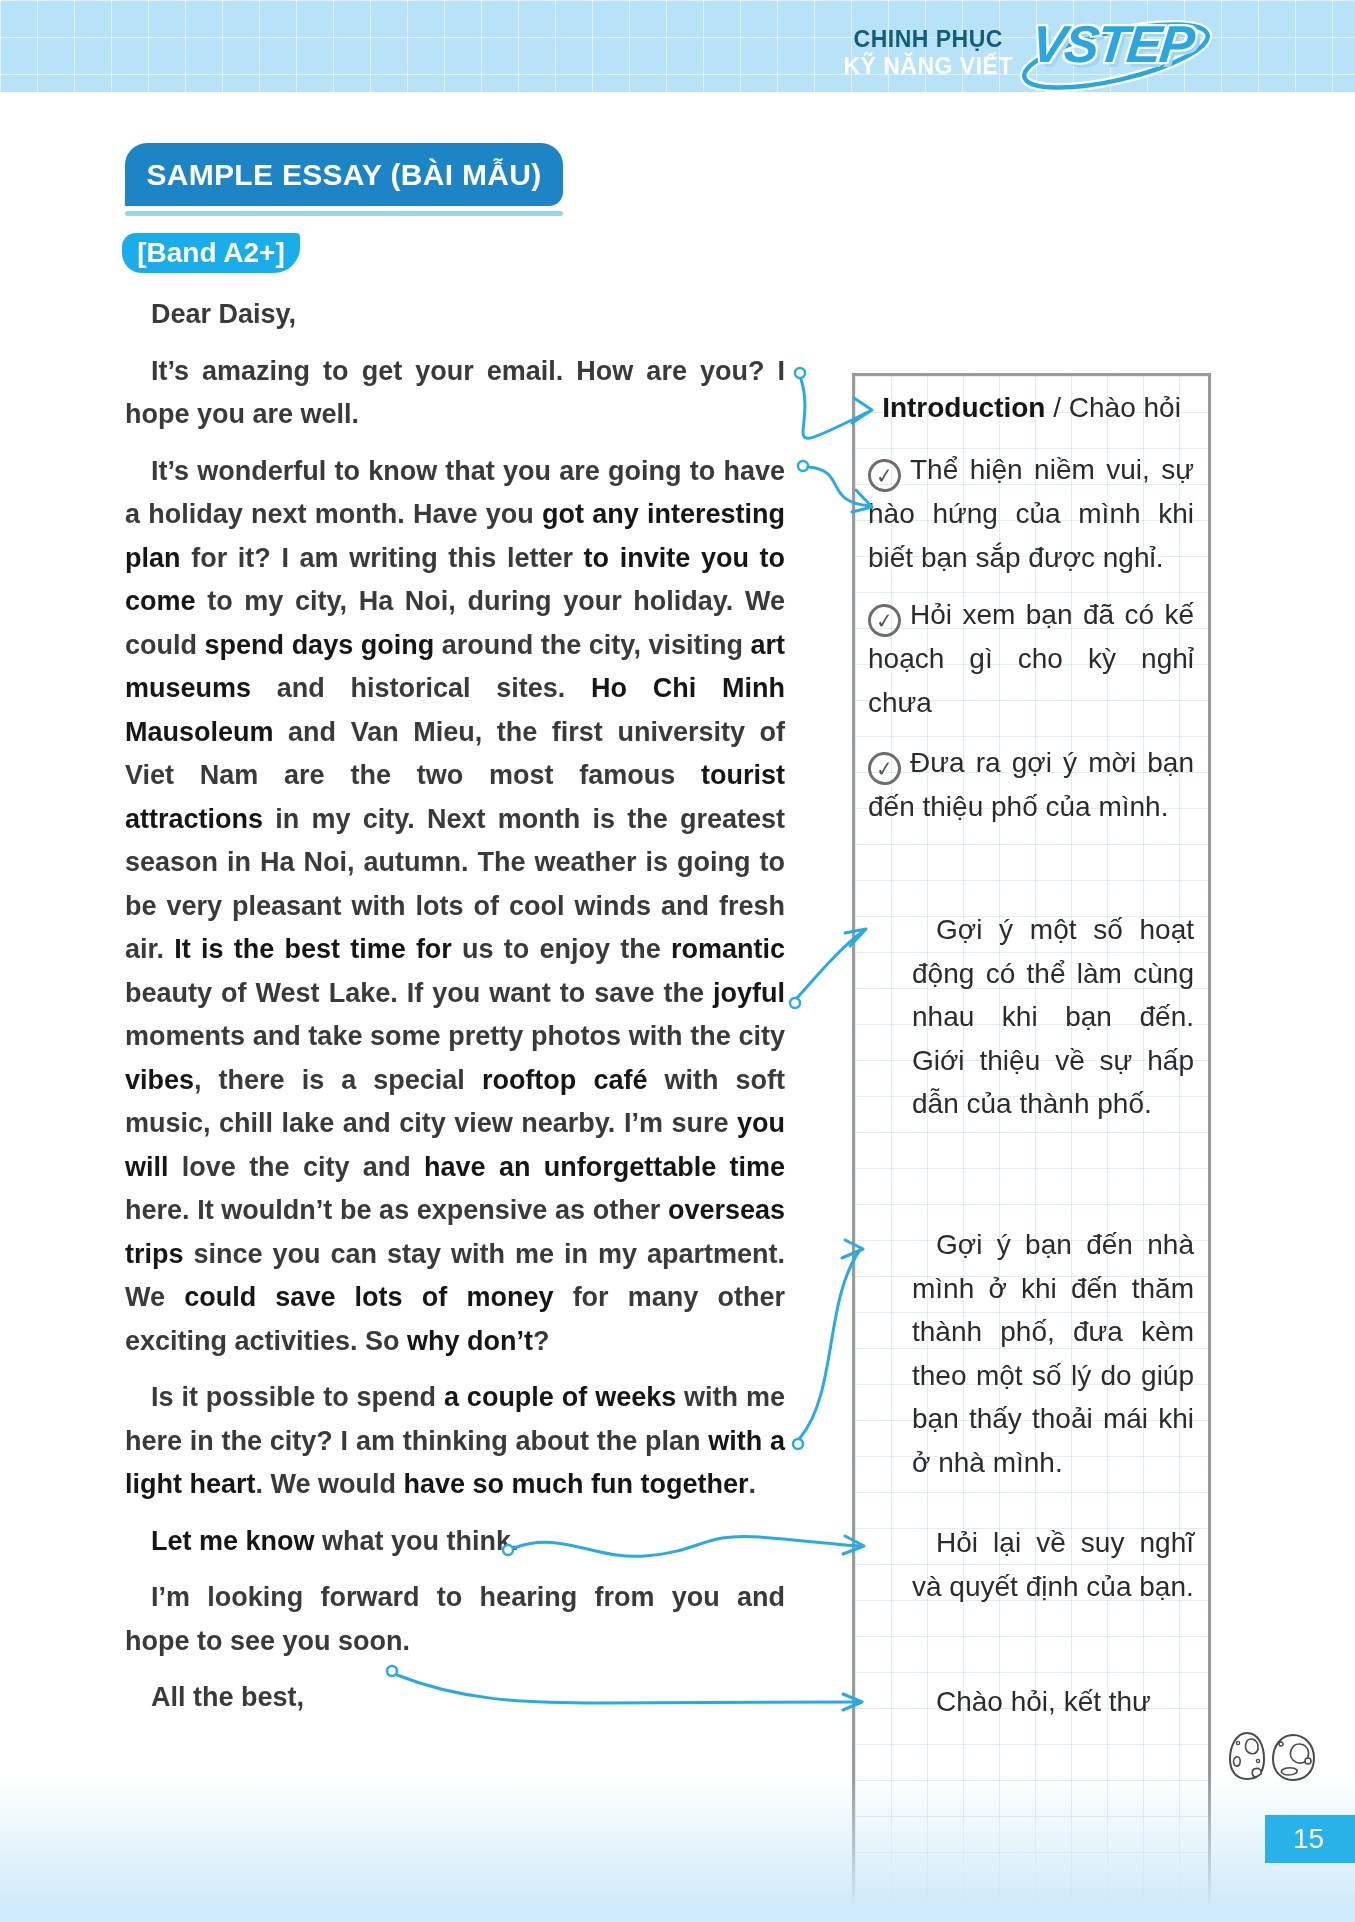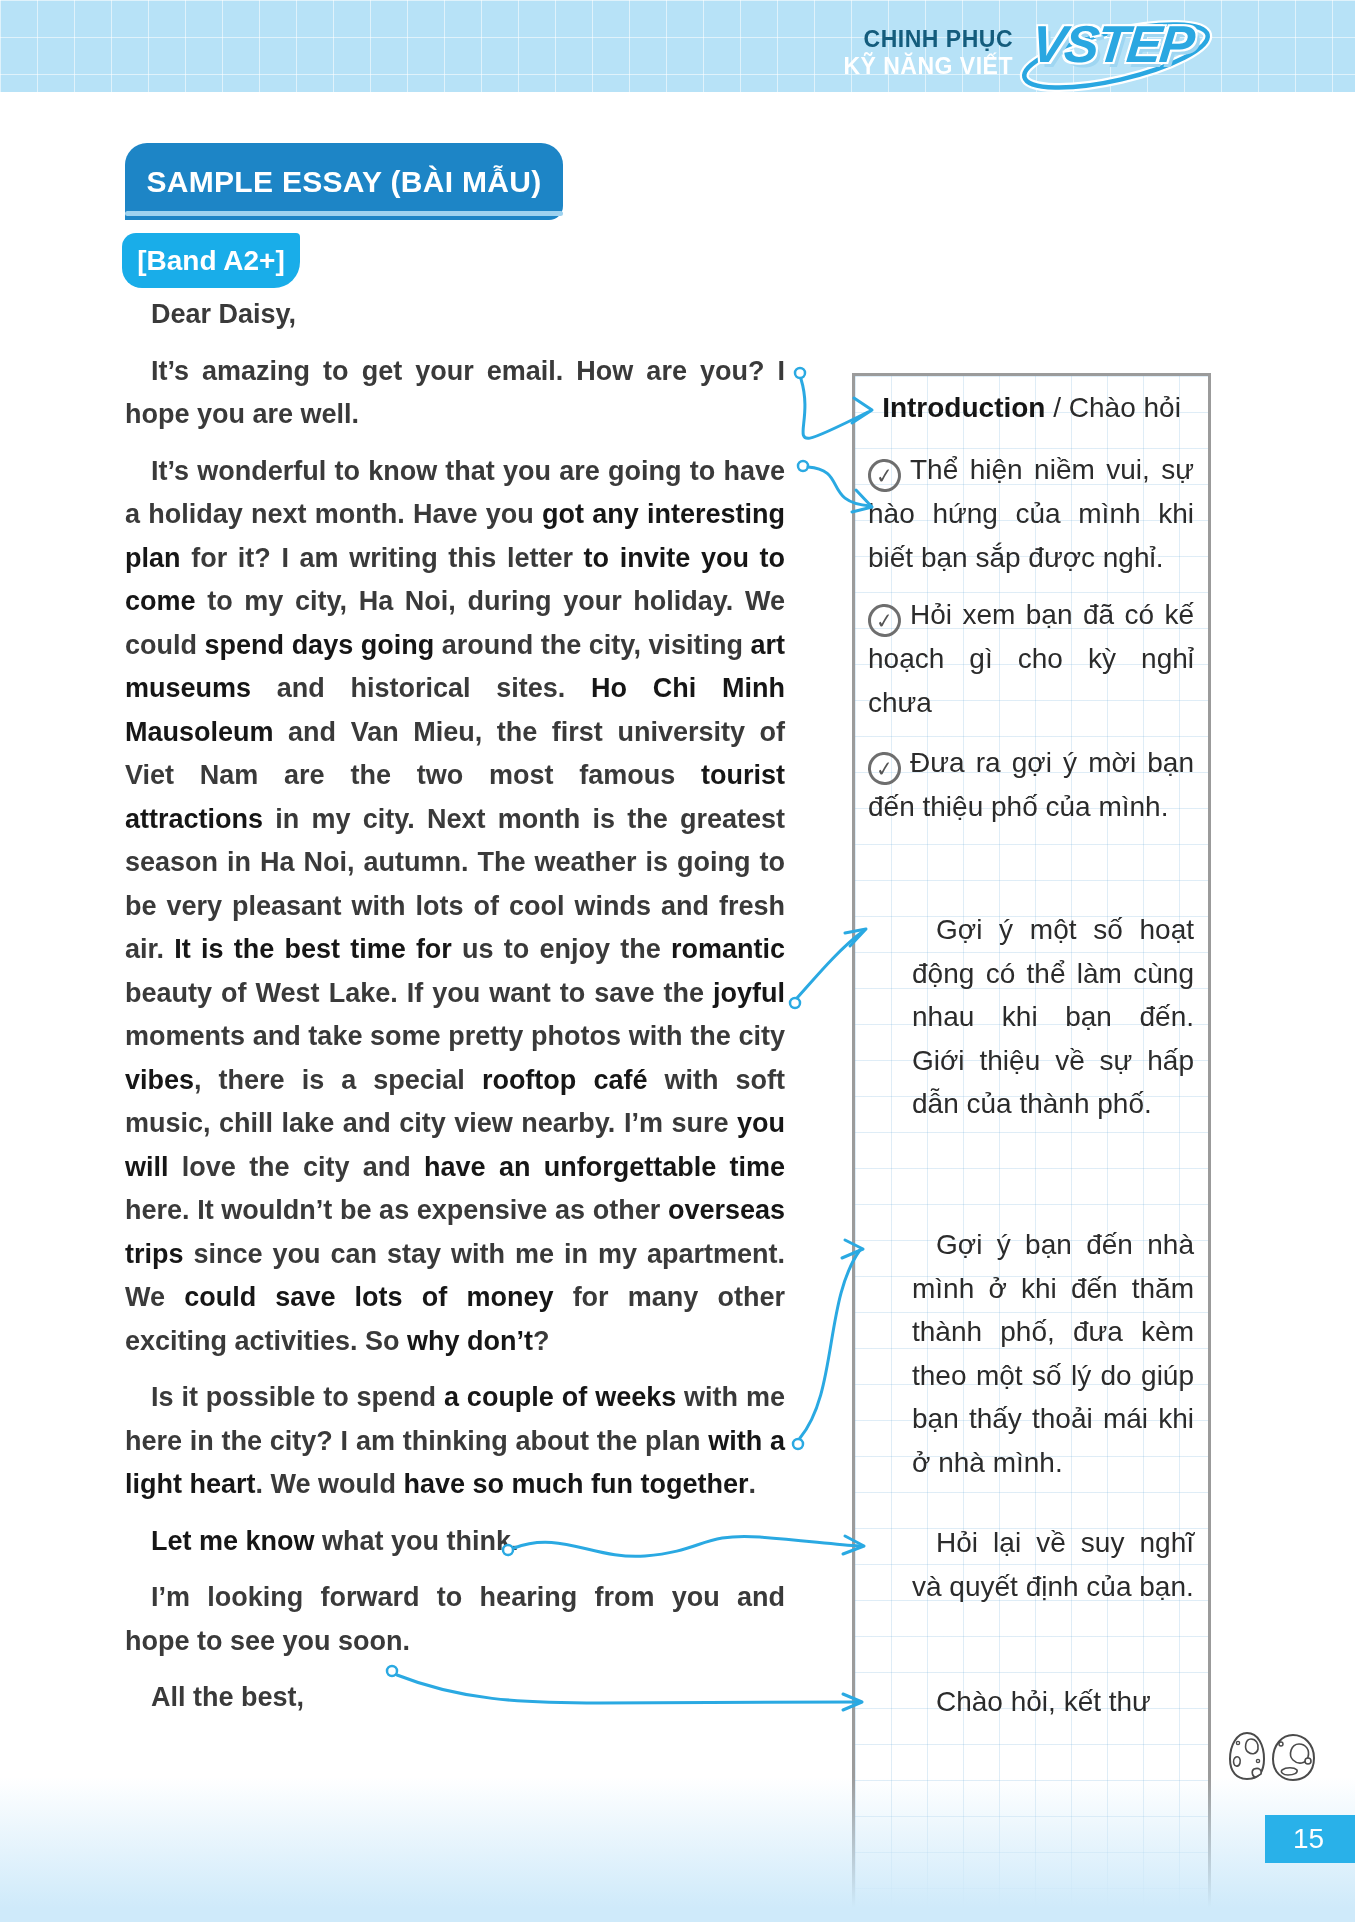--- a/index.html
+++ b/index.html
@@ -10,45 +10,45 @@
   }
   
   .header-band{
     position:absolute;left:0;top:0;width:1355px;height:92px;
     background-color:#b7e2f7;
     background-image:
       linear-gradient(to right, rgba(255,255,255,.55) 1.5px, transparent 1.5px),
       linear-gradient(to bottom, rgba(255,255,255,.55) 1.5px, transparent 1.5px);
     background-size:37px 37px;
   }
-  .tagline{position:absolute;right:342px;top:26px;text-align:right;line-height:27px;}
+  .tagline{position:absolute;right:342px;top:26px;text-align:center;line-height:27px;}
   .tagline .l1{font-size:23px;font-weight:bold;color:#145c7c;letter-spacing:.5px;}
   .tagline .l2{font-size:23px;font-weight:bold;color:#ffffff;letter-spacing:.5px;}
   .vstep-logo{position:absolute;left:1022px;top:2px;width:185px;height:88px;}
   .vstep-logo .swoosh{position:absolute;left:-6px;top:14px;}
   .vstep-logo .word{
     position:absolute;left:10px;top:12px;
     font-size:52px;font-weight:900;font-style:italic;letter-spacing:-2px;
     color:#2aa7e1;transform:skewX(-6deg);
     text-shadow:-2px -2px 0 #fff,2px -2px 0 #fff,-2px 2px 0 #fff,2px 2px 0 #fff,
                  5px 5px 0 #9fd6f2;
   }
   
   .sample-box{
-    position:absolute;left:125px;top:143px;width:438px;height:77px;
+    position:absolute;left:125px;top:143px;width:438px;height:63px;
     background:#1d85c6;border-radius:22px 22px 14px 0;
     display:flex;align-items:center;justify-content:center;
   }
   .sample-box .t{color:#fff;font-size:30px;font-weight:800;letter-spacing:.3px;}
   .sample-underline{
     position:absolute;left:125px;top:211px;width:438px;height:5px;
     background:#9ed2ef;border-radius:3px;
   }
   .band-badge{
-    position:absolute;left:122px;top:233px;width:178px;height:55px;
+    position:absolute;left:122px;top:233px;width:178px;height:40px;
     background:#19ade9;border-radius:14px 4px 26px 20px;
     display:flex;align-items:center;justify-content:center;
   }
   .band-badge .t{color:#fff;font-size:28px;font-weight:bold;}
   
   .letter{
     position:absolute;left:125px;top:293px;width:660px;
     font-size:27px;line-height:43.5px;color:#3a3a3a;
   }
   .letter p{

